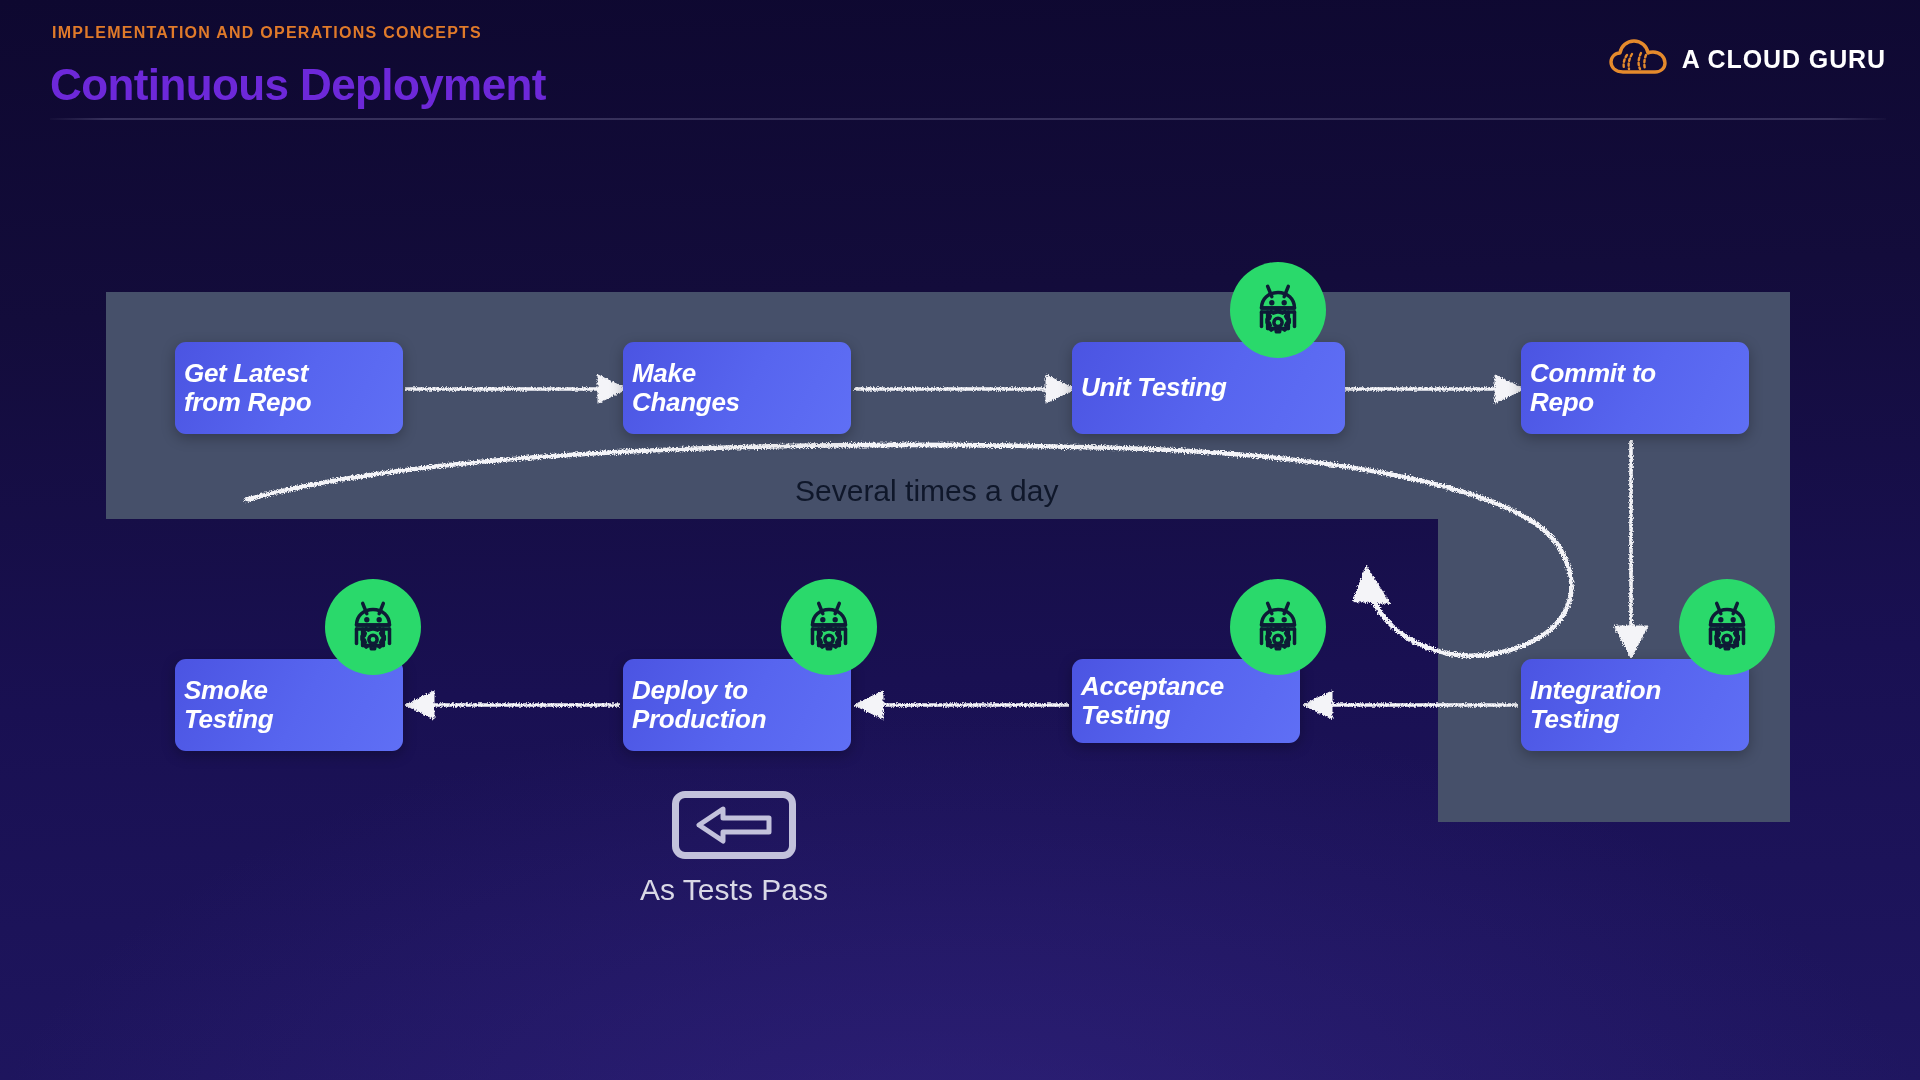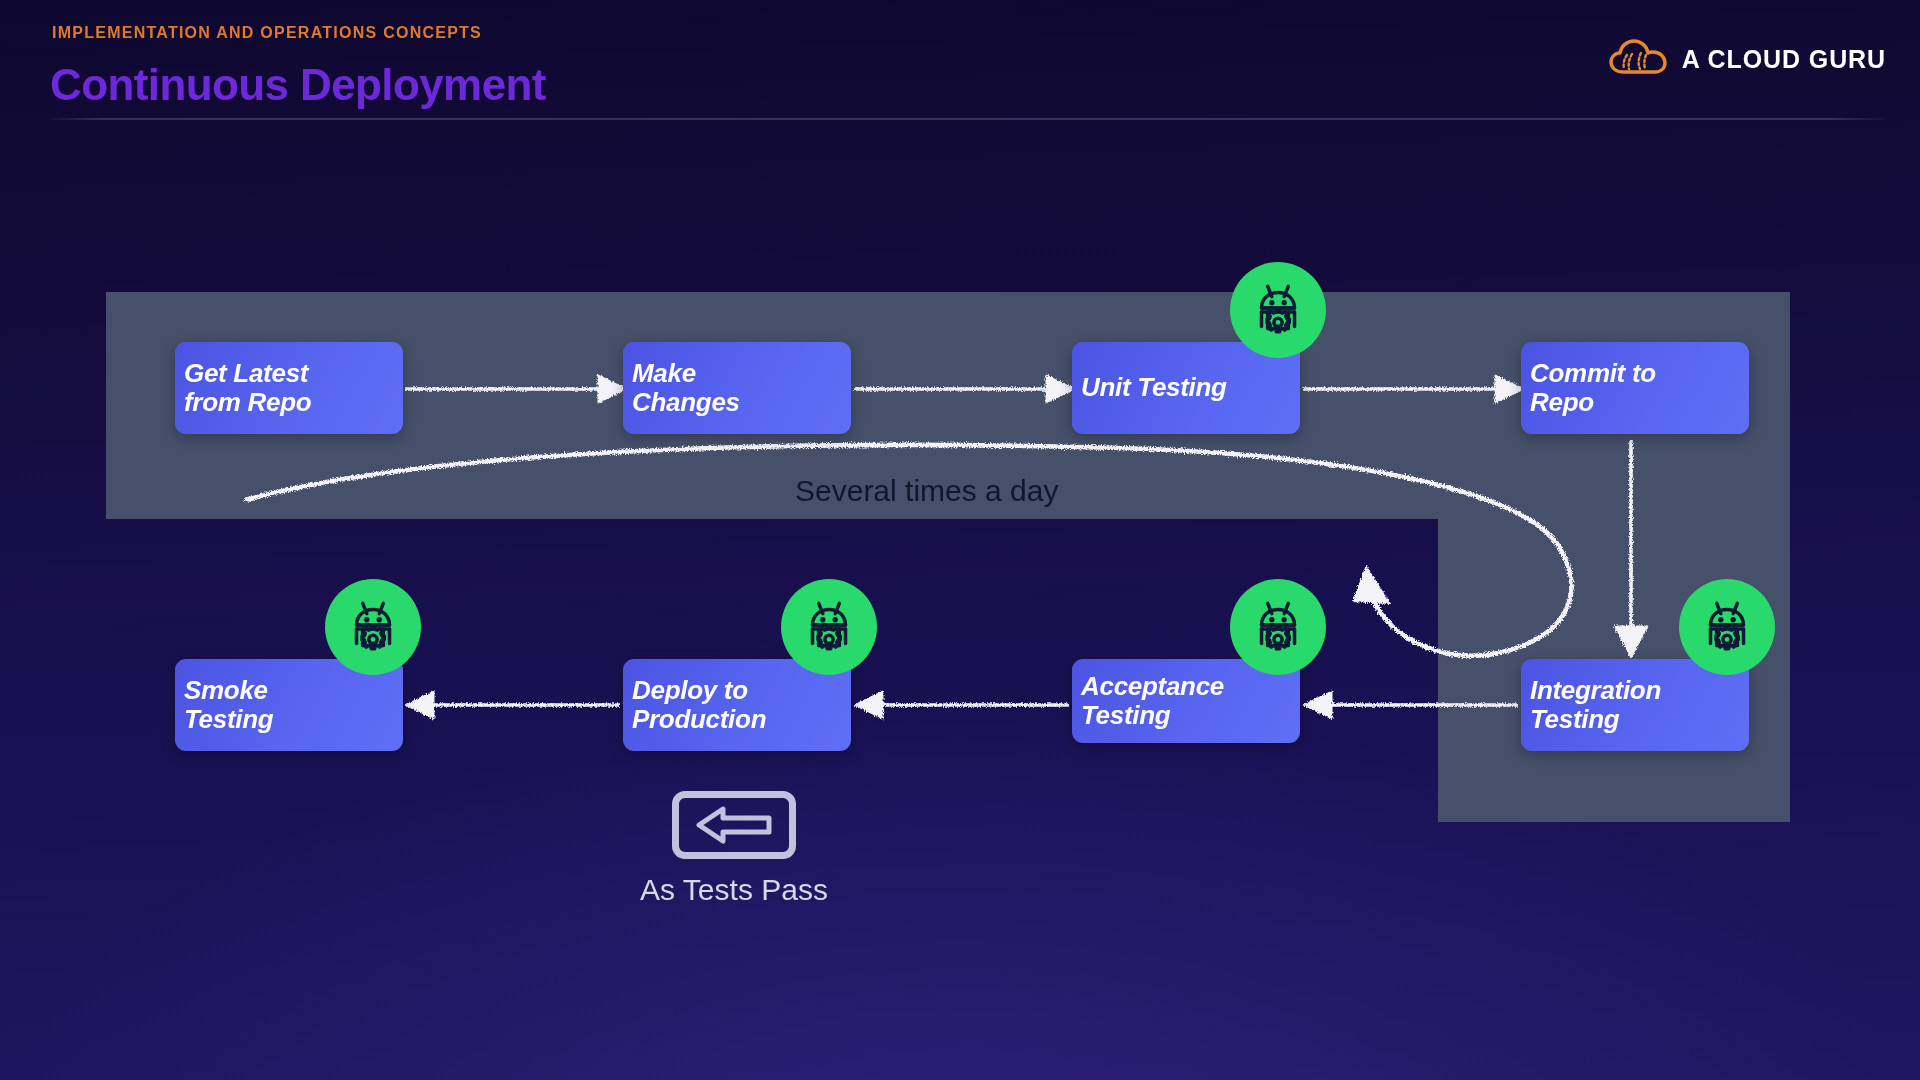--- a/index.html
+++ b/index.html
@@ -178,21 +178,21 @@
 <div class="node" style="left:175px; top:342px; width:228px; height:92px;">
   <span class="node-label">Get Latest
 from Repo</span>
 </div>
 
 <div class="node" style="left:623px; top:342px; width:228px; height:92px;">
   <span class="node-label">Make
 Changes</span>
 </div>
 
-<div class="node" style="left:1072px; top:342px; width:228px; height:92px;text-align:center;">
+<div class="node" style="left:1072px; top:342px; width:273px; height:92px;text-align:center;">
   <span class="node-label">Unit Testing</span>
 </div>
 <div class="bot" style="left:1230px; top:262px;">
   <svg viewBox="0 0 64 64">
     <g fill="none" stroke="#0e1b36" stroke-width="3.4" stroke-linecap="round" stroke-linejoin="round">
       <path d="M22,9 L26,19"></path>
         <path d="M42,9 L38,19"></path>
       <path d="M16,30 C16,21 23,15 32,15 C41,15 48,21 48,30 Z"></path>
       <path d="M16,30 L48,30"></path>
       <path d="M16,34 L16,48"></path>

